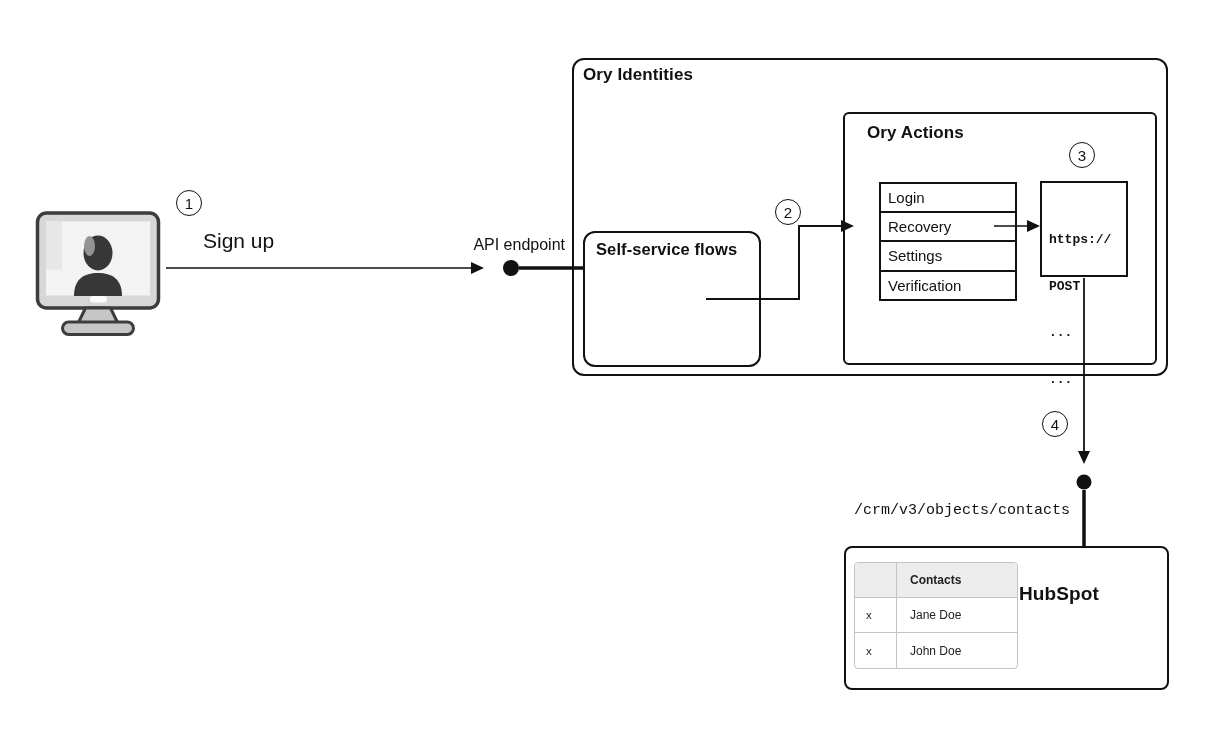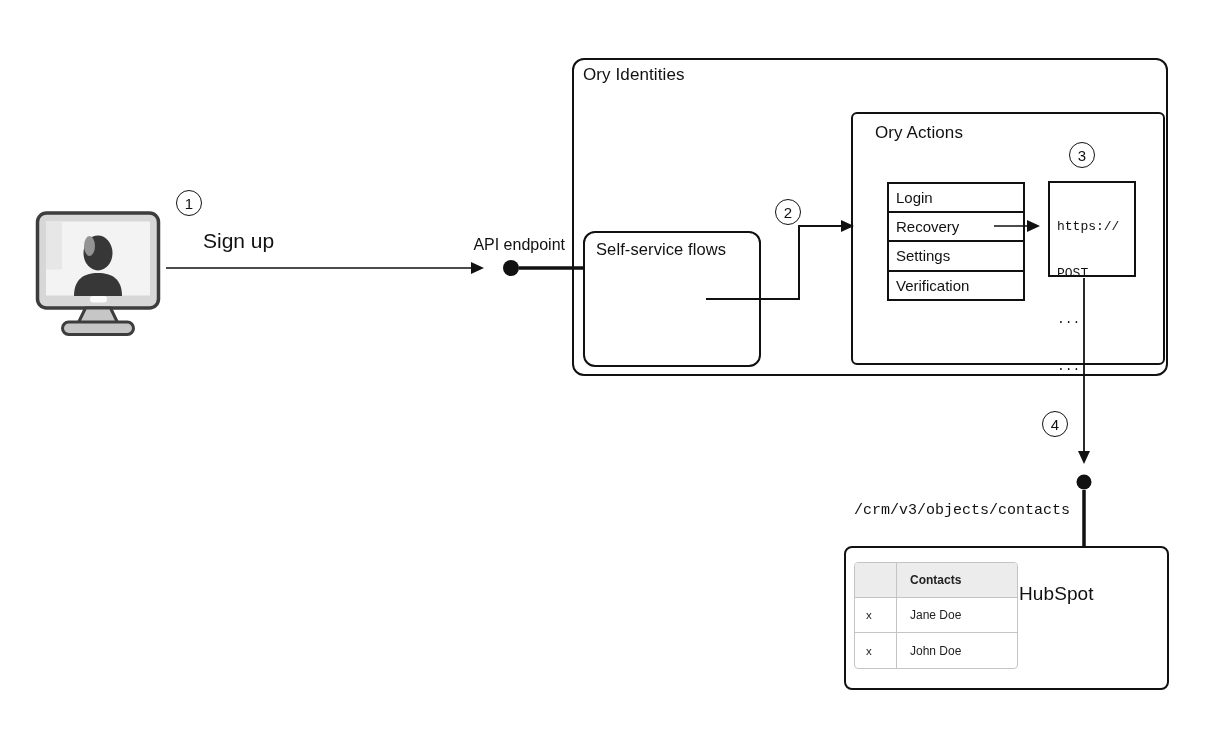--- a/index.html
+++ b/index.html
@@ -27,21 +27,21 @@
   .abs { position: absolute; box-sizing: border-box; }
   .box {
     position: absolute;
     box-sizing: border-box;
     border: 2px solid var(--line_color);
     background: #ffffff;
   }
   .box-title {
     position: absolute;
     white-space: nowrap;
-    font-weight: 400;
+    font-weight: 700;
     letter-spacing: 0.1px;
   }
   .badge {
     position: absolute;
     width: 26px;
     height: 26px;
     box-sizing: border-box;
     border: 1.5px solid var(--line_color);
     border-radius: 50%;
     background: #ffffff;
@@ -69,24 +69,25 @@
     font-size: 15px;
   }
   .flow-row:first-child { margin-top: 0; }
 
   
   .code-box {
     position: absolute;
     box-sizing: border-box;
     border: 2px solid var(--line_color);
     background: #ffffff;
-    padding: 5px 7px;
+    padding: 18px 7px;
     font-size: 13px;
     line-height: 15.5px;
     white-space: pre;
+    font-weight: bold;
   }
 
   
   .contacts-table {
     position: absolute;
     display: grid;
     grid-template-columns: 42px 120px;
     grid-auto-rows: 35px;
     border: 1px solid var(--table_border);
     border-radius: 4px;
@@ -147,21 +148,21 @@
   <div class="label" style="left:440px; top:236px; width:125px; text-align:right; font-size:16px;">API endpoint</div>
   <div class="label mono" style="left:790px; top:502px; width:280px; text-align:right; font-size:15px;">/crm/v3/objects/contacts</div>
 
   <div class="box" style="left:572px; top:58px; width:596px; height:318px; border-radius:12px;">
     <div class="box-title" style="left:9px; top:5px; font-size:17px;">Ory Identities</div>
 
     <div class="box" style="left:9px; top:171px; width:178px; height:136px; border-radius:12px;">
       <div class="box-title" style="left:11px; top:7px; font-size:16.5px;">Self-service flows</div>
     </div>
 
-    <div class="box" style="left:269px; top:52px; width:314px; height:253px; border-radius:6px;margin-left:8px;">
+    <div class="box" style="left:269px; top:52px; width:314px; height:253px; border-radius:6px;">
       <div class="box-title" style="left:22px; top:9px; font-size:17px;">Ory Actions</div>
 
       <div class="flows-table" style="left:10px; top:68px;">
         <div class="flow-row">Login</div>
         <div class="flow-row">Recovery</div>
         <div class="flow-row">Settings</div>
         <div class="flow-row">Verification</div>
       </div>
 
       <div class="code-box mono" style="left:195px; top:67px; width:88px; height:96px;">

